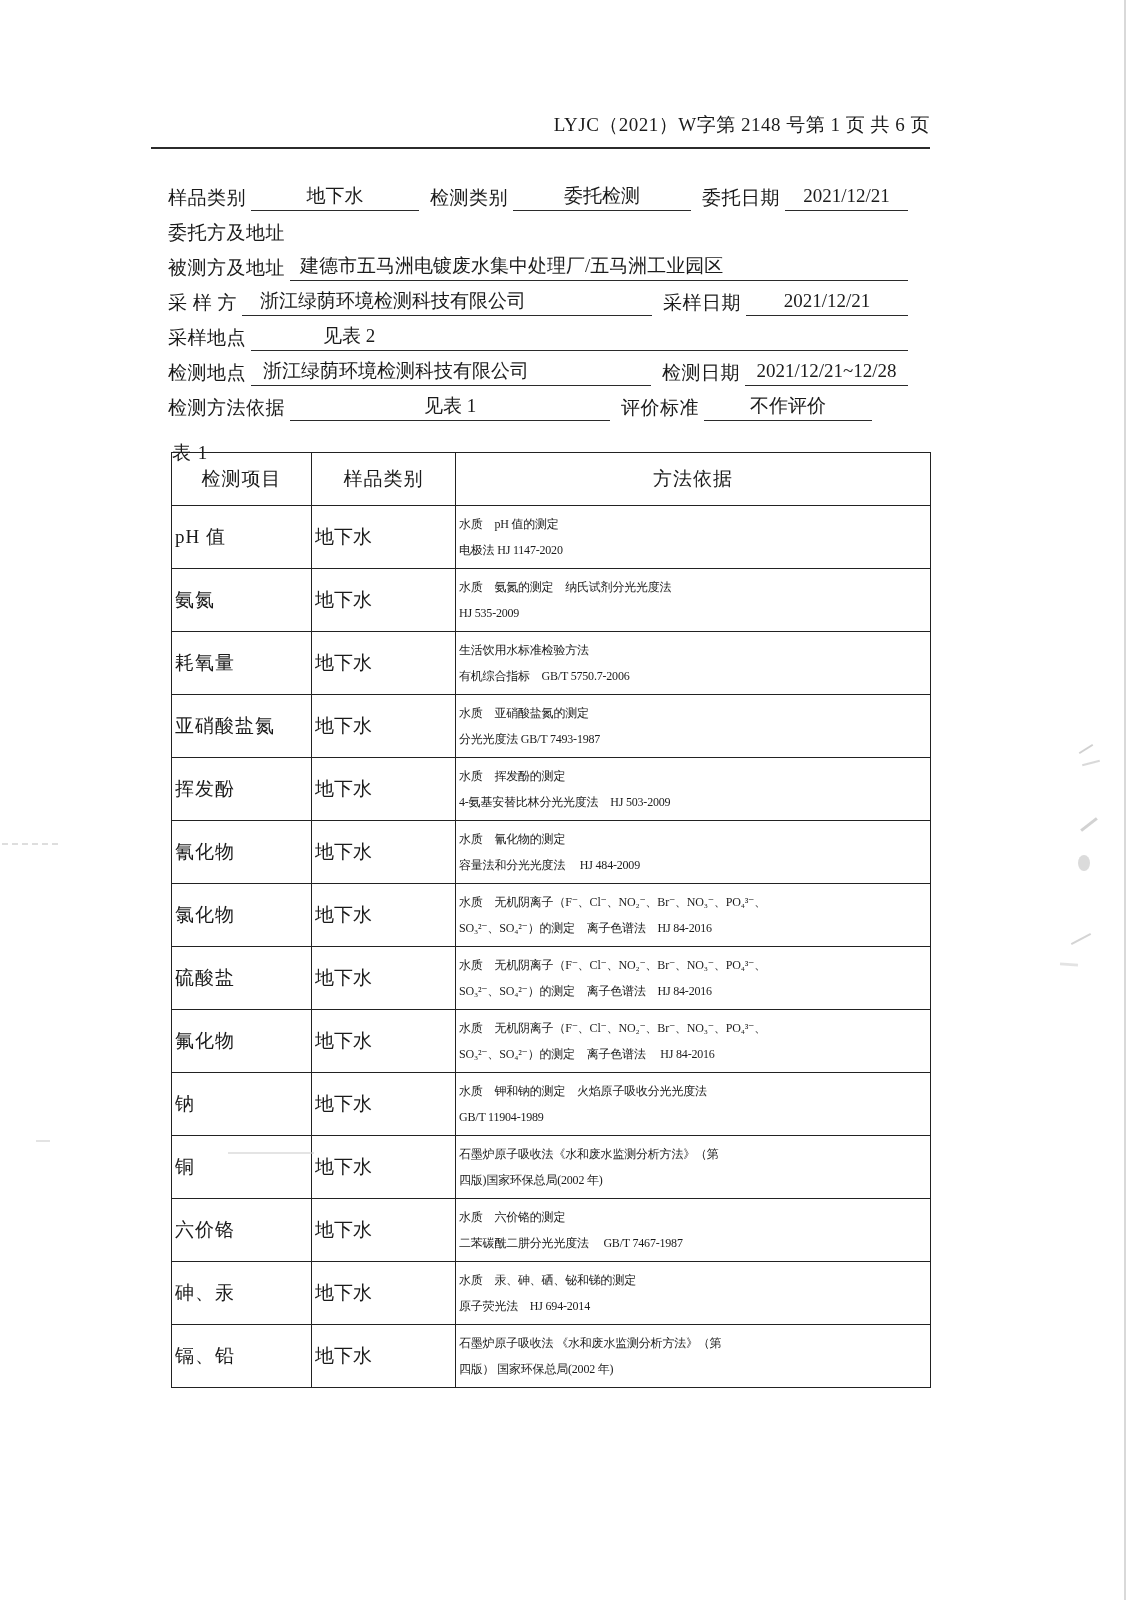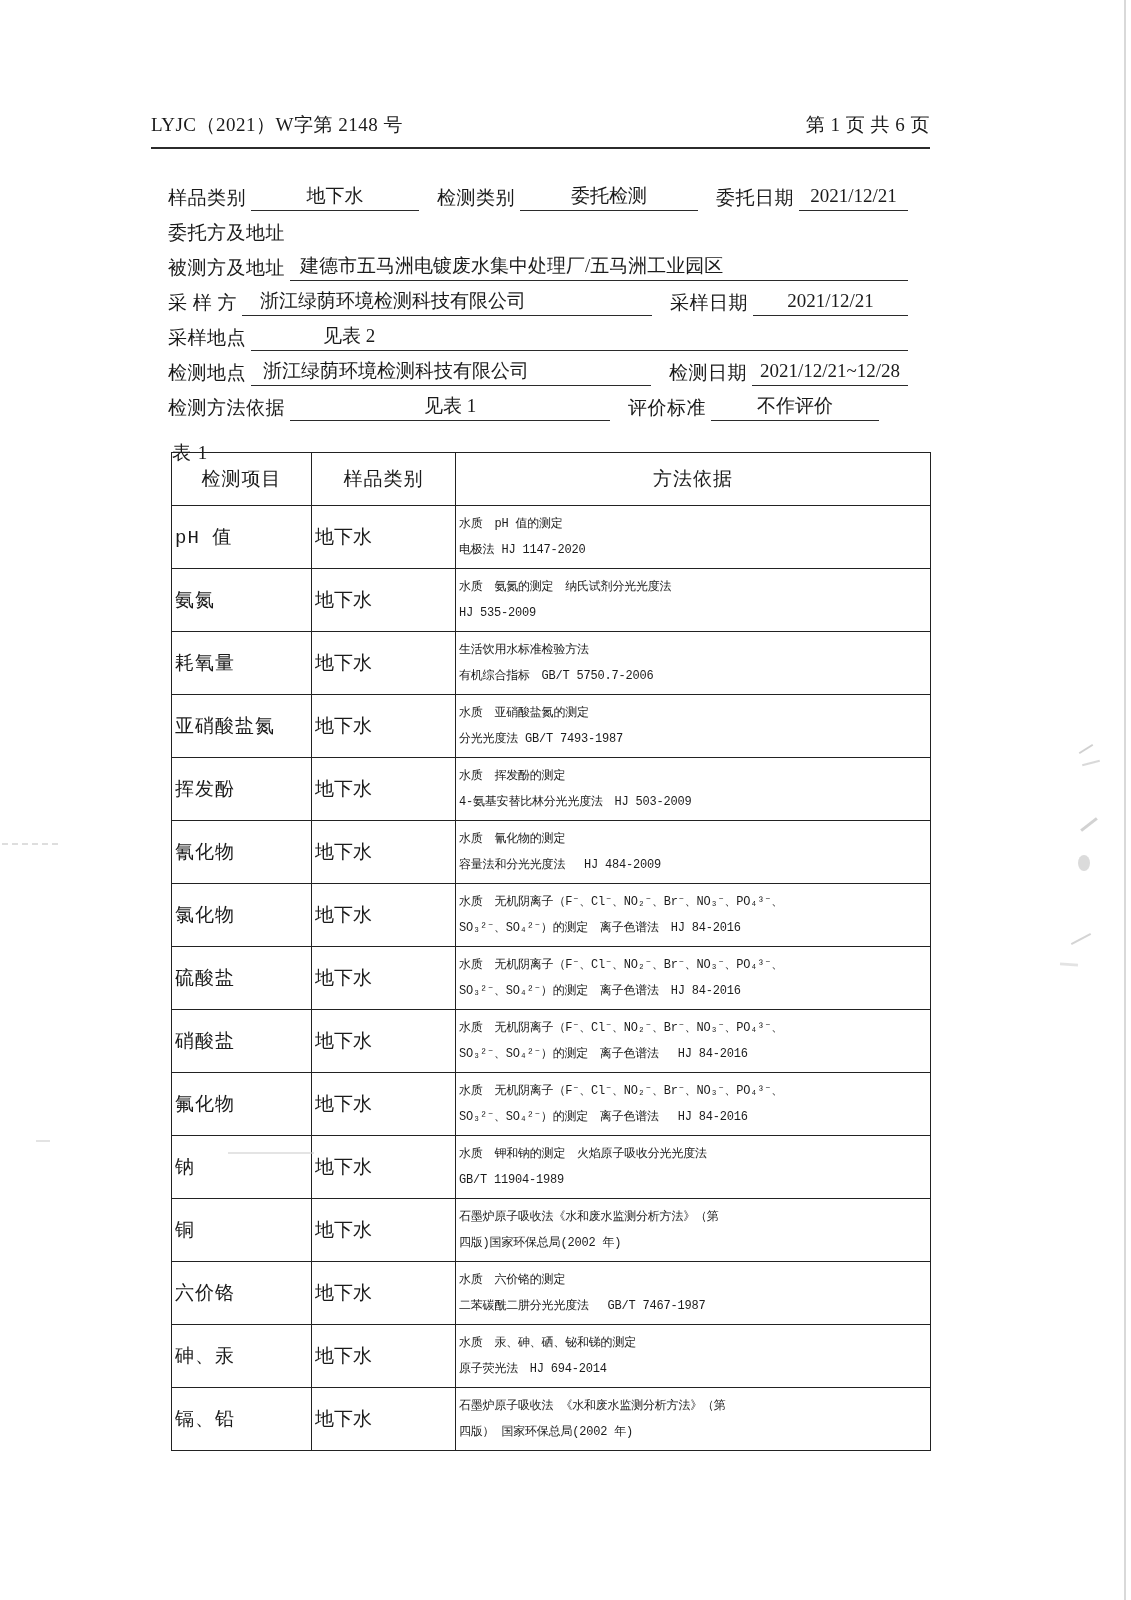--- a/index.html
+++ b/index.html
@@ -6,43 +6,43 @@
   html,body { margin:0; padding:0; background:#e8e8e8; }
   .page {
     position:relative; width:1131px; height:1600px; margin:0 auto;
     background:#ffffff; overflow:hidden;
     font-family:"Liberation Serif","DejaVu Serif",serif;
     color:#1b1b1b;
   }
   
   .header {
     position:absolute; top:112px; left:151px; width:779px;
-    display:flex; justify-content:space-between; align-items:flex-end;
+    display:flex; justify-content:flex-end; align-items:flex-end;
     border-bottom:2px solid #2b2b2b; padding-bottom:9px;
     font-size:19px; letter-spacing:0.5px;
   }
   
   .form { position:absolute; top:176px; left:168px; width:740px; font-size:19px; }
   .fline { display:flex; align-items:flex-end; height:35px; white-space:nowrap; }
   .flabel { flex:none; line-height:26px; padding-right:5px; letter-spacing:0.5px; }
-  .flabel.pad { margin-left:18px; }
+  .flabel.pad { margin-left:11px; }
   .fv {
     border-bottom:1.6px solid #2b2b2b; text-align:center;
     line-height:26px; padding-bottom:1px; overflow:visible;
   }
   .fv.grow { flex:1; }
   .fv.left { text-align:left; }
   .spacer { flex:1; }
   
   .tcap { position:absolute; top:440px; left:172px; font-size:19px; letter-spacing:1px; }
   table.t1 {
     position:absolute; top:452px; left:171px; width:759px;
     border-collapse:collapse; table-layout:fixed; font-size:19px;
   }
-  .t1 th, .t1 td { border:1.6px solid #222; vertical-align:middle; padding:1px 3px;font-family:Liberation Mono, monospace; }
+  .t1 th, .t1 td { border:1.6px solid #222; vertical-align:middle; padding:1px 3px; }
   .t1 th { font-weight:normal; height:50px; letter-spacing:1px; }
   .t1 td { height:60px; }
   .t1 td.c1 { letter-spacing:1px; }
   .mline { line-height:26px; font-size:12px; letter-spacing:-0.2px; white-space:nowrap; }
   
   .art { position:absolute; pointer-events:none; }
   .edge-line { left:1124px; top:0; width:2px; height:1600px; background:#cfcfcf; opacity:.8; }
   .dash-left { left:2px; top:843px; width:56px; border-top:2px dashed #c9c9c9; opacity:.6; }
   .streak { left:228px; top:1152px; width:86px; height:2px; background:#cdcdcd; opacity:.55; }
   .mark-a { left:1078px; top:748px; width:16px; height:2px; background:#a9a9a9; transform:rotate(-32deg); opacity:.55; }
@@ -193,28 +193,20 @@
 
     <tr>
       <td class="c1">硫酸盐</td>
       <td class="c2">地下水</td>
       <td class="c3">
         <div class="mline">水质　无机阴离子（F⁻、Cl⁻、NO₂⁻、Br⁻、NO₃⁻、PO₄³⁻、</div>
         <div class="mline">SO₃²⁻、SO₄²⁻）的测定　离子色谱法　HJ 84-2016</div>
       </td>
     </tr>
 
-    <tr>
-      <td class="c1">硝酸盐</td>
-      <td class="c2">地下水</td>
-      <td class="c3">
-        <div class="mline">水质　无机阴离子（F⁻、Cl⁻、NO₂⁻、Br⁻、NO₃⁻、PO₄³⁻、</div>
-        <div class="mline">SO₃²⁻、SO₄²⁻）的测定　离子色谱法 　HJ 84-2016</div>
-      </td>
-    </tr>
 
     <tr>
       <td class="c1">氟化物</td>
       <td class="c2">地下水</td>
       <td class="c3">
         <div class="mline">水质　无机阴离子（F⁻、Cl⁻、NO₂⁻、Br⁻、NO₃⁻、PO₄³⁻、</div>
         <div class="mline">SO₃²⁻、SO₄²⁻）的测定　离子色谱法 　HJ 84-2016</div>
       </td>
     </tr>
 

